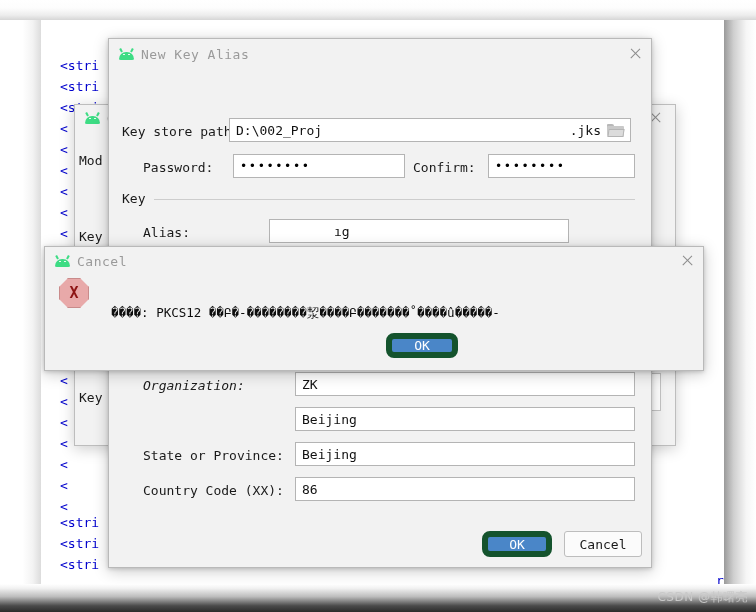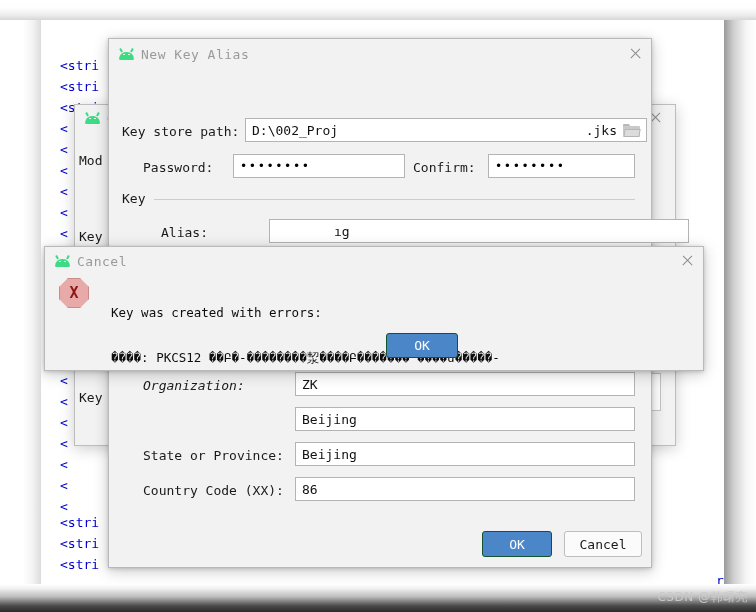--- a/index.html
+++ b/index.html
@@ -189,23 +189,23 @@
     font-size: 13px;
     display: flex;
     align-items: center;
     justify-content: center;
     box-sizing: border-box;
     user-select: none;
     cursor: default;
   }
   .btn-primary {
     background: #4a86c8;
-    border: 1px solid #14532d;
+    border: 6px solid #14532d;
     color: #ffffff;
-    border-radius: 3px;
+    border-radius: 8px;
   }
   .btn-default {
     background: #fbfbfb;
     border: 1px solid #bdbdbd;
     color: #1a1a1a;
     border-radius: 3px;
   }
   .folder-icon {
     width: 17px; height: 13px;
     position: relative;
@@ -386,21 +386,21 @@
           <span class="ear l"></span>
           <span class="ear r"></span>
         <span class="eye l"></span>
           <span class="eye r"></span>
       </span>
       <span class="dlg-title-text">New Key Alias</span>
       <span class="close-x"></span>
     </div>
 
     <div class="lbl" style="position:absolute; left:13px; top:85px;">Key store path:</div>
-    <div class="field" style="position:absolute; left:136px; top:79px; width:402px; height:24px;">
+    <div class="field" style="position:absolute; left:120px; top:79px; width:402px; height:24px;">
       <span>D:\002_Proj</span>
       <span style="flex:1 1 auto;"></span>
       <span style="color:#111; margin-right:6px;">.jks</span>
       <span class="folder-icon">
         <span class="tabtop"></span>
           <span class="base"></span>
           <span class="front"></span>
       </span>
     </div>
 
@@ -409,22 +409,22 @@
       <span>••••••••</span>
     </div>
     <div class="lbl" style="position:absolute; left:304px; top:121px;">Confirm:</div>
     <div class="field dots" style="position:absolute; left:379px; top:115px; width:147px; height:24px;">
       <span>••••••••</span>
     </div>
 
     <div class="group-title" style="left:13px; top:152px;">Key</div>
     <div class="group-line" style="left:45px; top:160px; width:481px;"></div>
 
-    <div class="lbl" style="position:absolute; left:52px; top:186px;">Alias:</div>
-    <div class="field" style="position:absolute; left:160px; top:180px; width:420px; height:24px;">
+    <div class="lbl" style="position:absolute; left:34px; top:186px;">Alias:</div>
+    <div class="field" style="position:absolute; left:160px; top:180px; width:300px; height:24px;">
       <span style="margin-left:58px;">ıg</span>
     </div>
 
     <div class="lbl" style="position:absolute; left:34px; top:221px;">Password:</div>
     <div class="field dots" style="position:absolute; left:160px; top:215px; width:148px; height:24px;">
       <span>••••••••••</span>
     </div>
     <div class="lbl" style="position:absolute; left:318px; top:221px;">Confirm:</div>
     <div class="field dots" style="position:absolute; left:385px; top:215px; width:141px; height:24px;">
       <span>••••••••••</span>
@@ -465,21 +465,20 @@
       </span>
       <span class="dlg-title-text">Cancel</span>
       <span class="close-x"></span>
     </div>
 
     <div class="err-icon">
       <div class="octagon">X</div>
     </div>
 
     <div class="err-text">
-      <div>Key was created with errors:</div>
       <div>����: PKCS12 ��Բ�-��������洯����Բ�������˚����û�����-</div>
     </div>
 
     <div class="btn btn-primary" style="position:absolute; left:341px; top:86px; width:72px; height:25px;">OK</div>
   </div>
 
   <div class="page-shadow-left"></div>
   <div class="page-shadow-right"></div>
   <div class="page-shadow-top"></div>
   <div class="page-shadow-bottom"></div>

